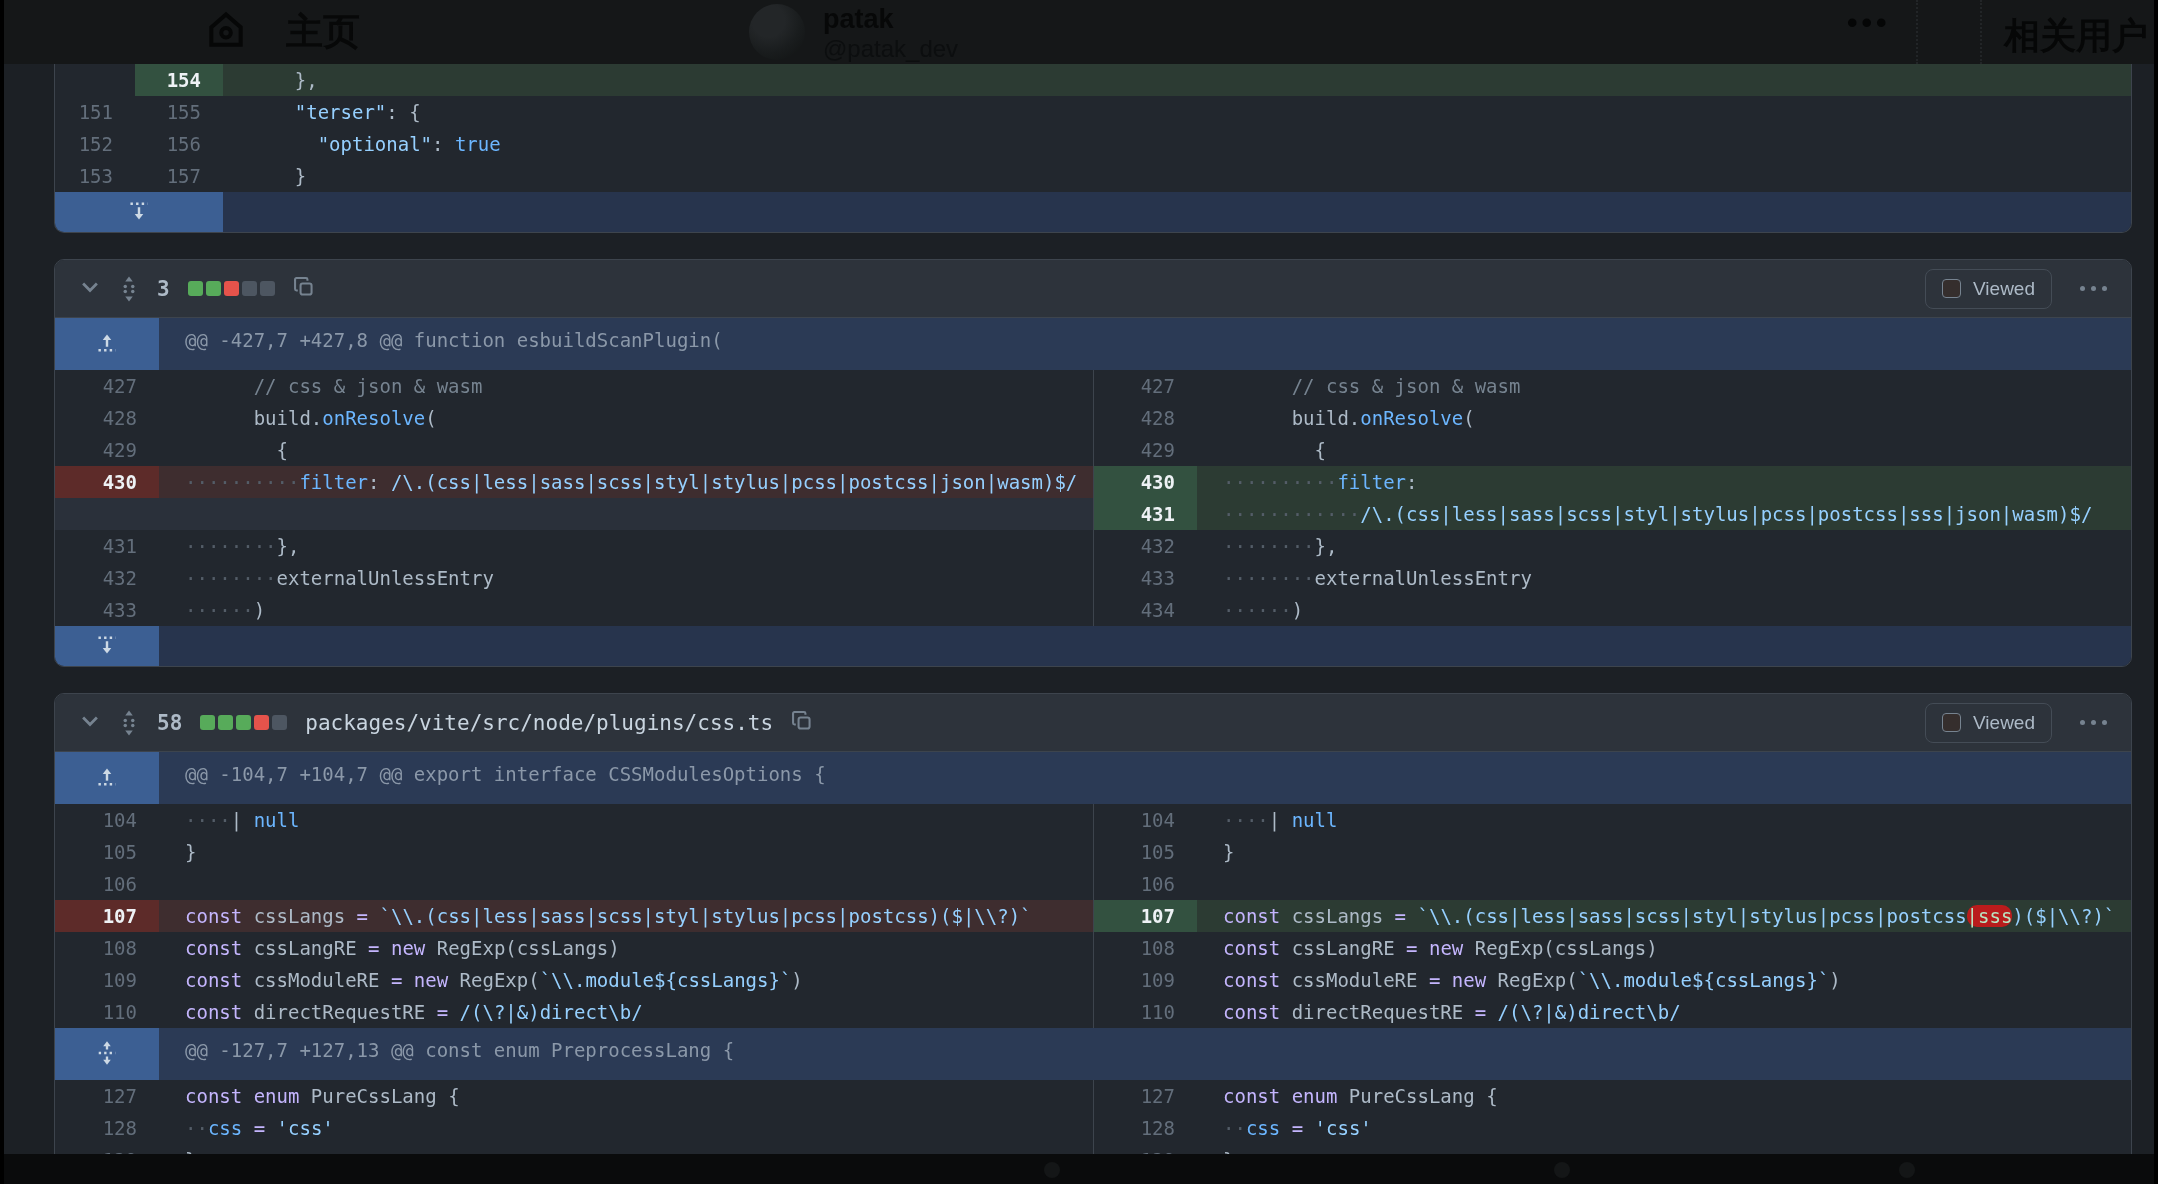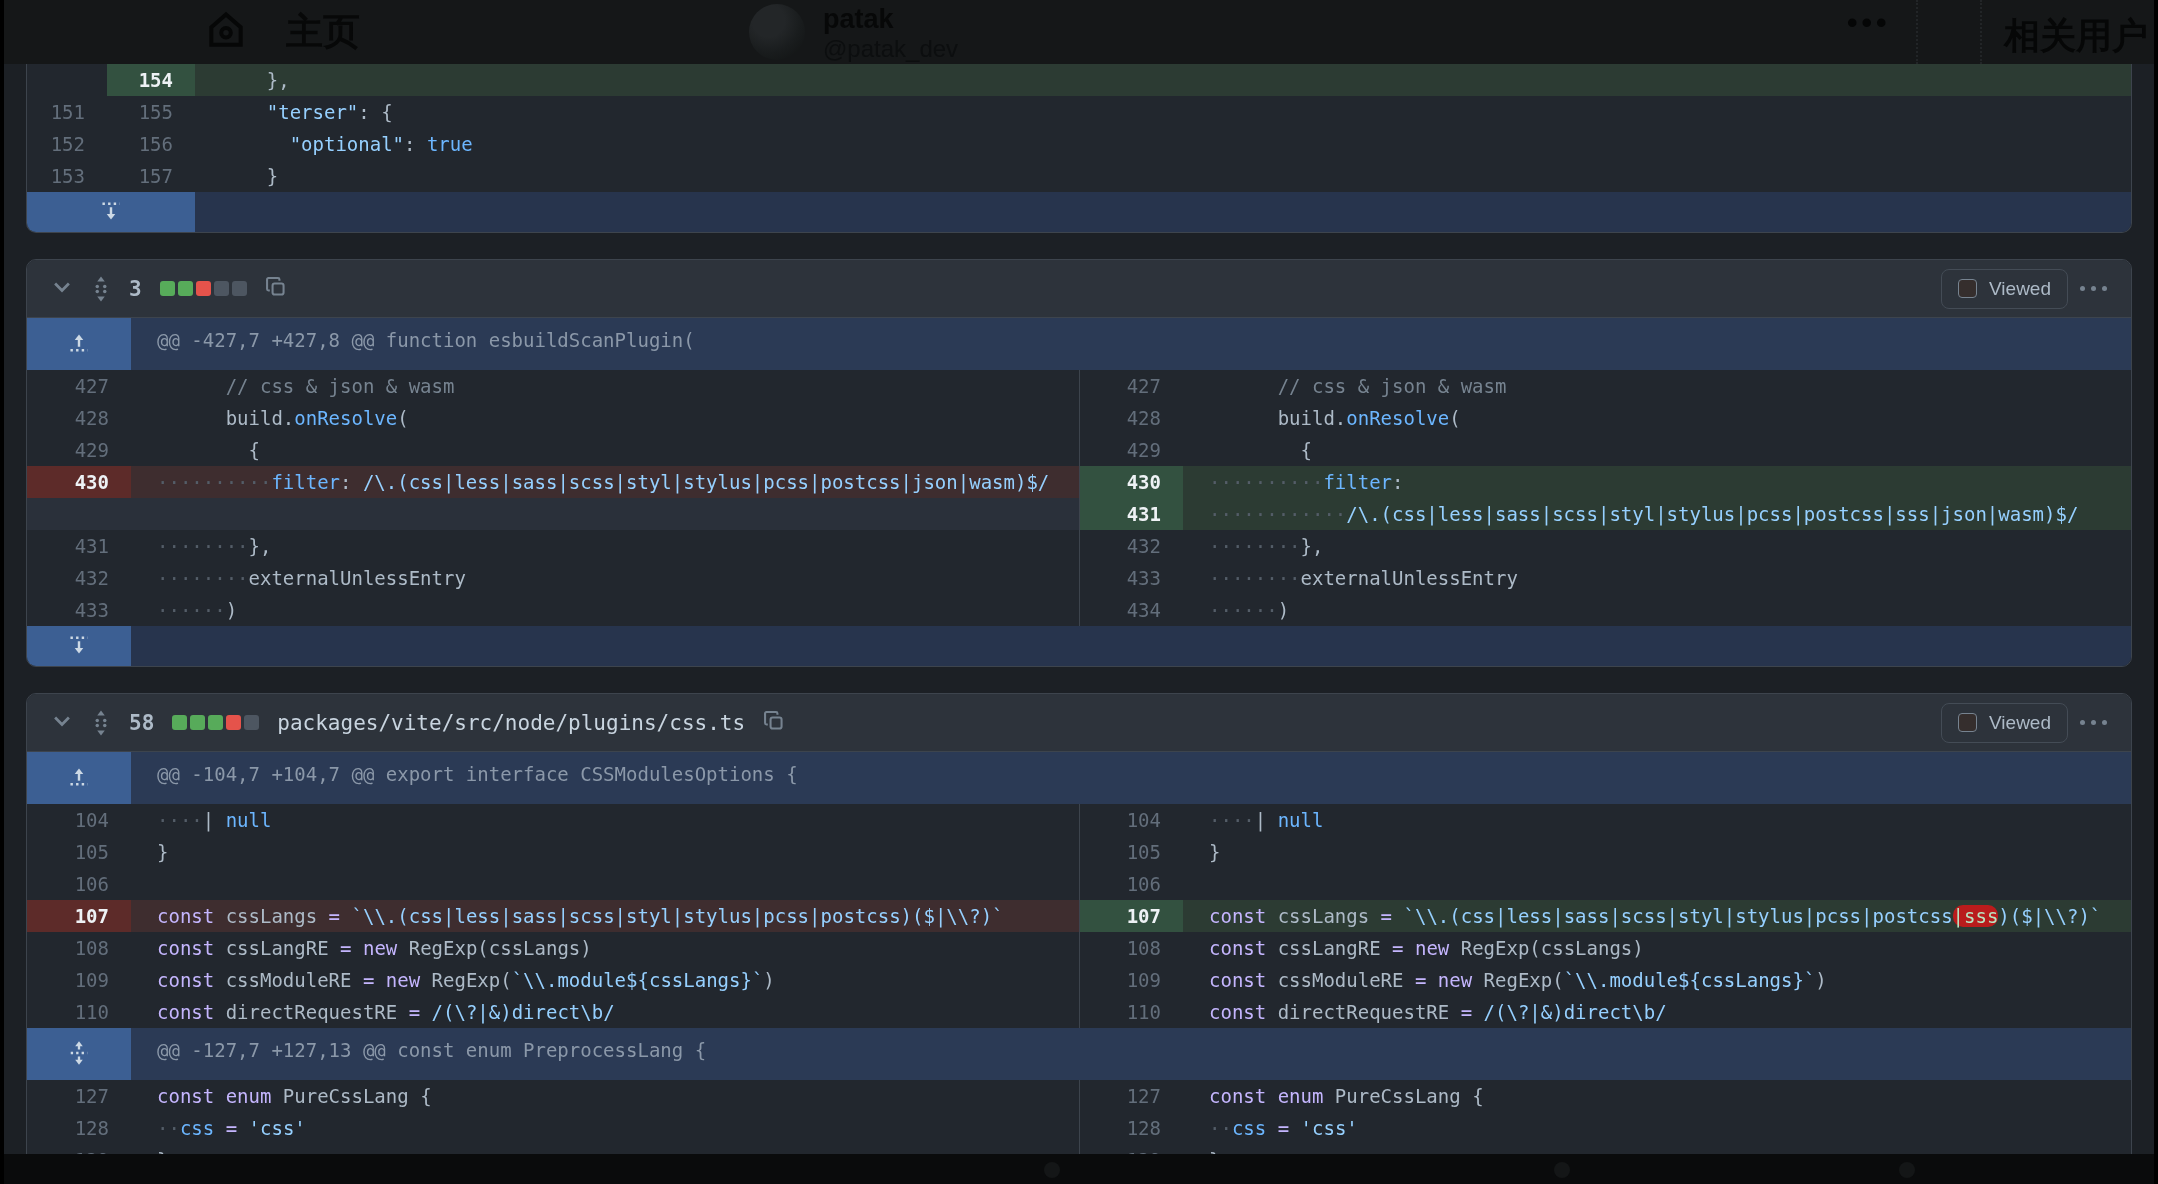--- a/index.html
+++ b/index.html
@@ -14,37 +14,37 @@
   .user-wrap { position:absolute; left:745px; top:4px; display:flex; gap:18px; }
   .avatar { width:56px; height:56px; border-radius:50%;
             background:radial-gradient(circle at 35% 30%, #232628 0 30%, #191c1d 60%, #101212 100%); }
   .user-name { font-size:27px; font-weight:bold; color:#070808; line-height:30px; }
   .user-handle { font-size:24px; color:#0c0e0f; line-height:30px; }
   .header-more { position:absolute; left:1843px; top:6px; color:#050606; font-size:30px; letter-spacing:4px; font-weight:bold; }
   .header-sep { position:absolute; top:0; bottom:0; width:0; border-left:2px dotted #222527; }
   .right-title { position:absolute; left:2000px; top:12px; font-size:36px; font-weight:bold; color:#060707; white-space:nowrap; }
 
   
-  .diff-area { position:absolute; top:64px; left:0; right:0; bottom:0; }
+  .diff-area { position:absolute; top:64px; left:0; right:0; bottom:0;padding-left:28px; }
   .panel { margin:0 22px; border:1px solid #3d444d; background:#22272e; overflow:hidden; }
   .panel.tail { border-top:none; border-radius:0 0 10px 10px; }
   .panel.full { margin-top:26px; border-radius:10px; }
 
   .file-header { height:58px; background:#2d333b; border-bottom:1px solid #3d444d;
                  display:flex; align-items:center; padding:0 24px; gap:18px; }
   .fh-left { display:flex; align-items:center; gap:18px; flex:1; min-width:0; }
   .icon-btn { background:none; border:none; display:flex; align-items:center; color:#768390; cursor:pointer; }
   .stat-count { font-size:21px; font-weight:bold; color:#adbac7; font-family:"DejaVu Sans Mono", monospace; }
   .blocks { display:flex; gap:3px; }
   .blk { width:15px; height:15px; border-radius:3px; }
   .blk.add { background:#57ab5a; }
   .blk.del { background:#e5534b; }
   .blk.neutral { background:#4d5661; }
   .file-path { font-family:"DejaVu Sans Mono", monospace; font-size:21px; color:#c9d5e0; white-space:nowrap; }
-  .fh-right { display:flex; align-items:center; gap:12px; }
+  .fh-right { display:flex; align-items:center; gap:28px; }
   .viewed-pill { display:flex; align-items:center; gap:12px; border:1px solid #444c56; border-radius:8px;
                  padding:8px 16px; background:transparent; color:#adbac7; font-size:19px; cursor:pointer; }
   .viewed-box { width:19px; height:19px; border:1.5px solid #768390; border-radius:4px; background:#352e2d; }
 
   
   .code-font { font-family:"DejaVu Sans Mono", monospace; font-size:19px; }
   .row { display:grid; grid-template-columns:104px 1fr 104px 1fr; height:32px; }
   .row.uni { grid-template-columns:80px 88px 1fr; }
   .num { text-align:right; padding-right:22px; line-height:32px; color:#636e7b; font-size:19px; user-select:none; }
   .code { white-space:pre; line-height:32px; padding-left:26px; overflow:hidden; }

